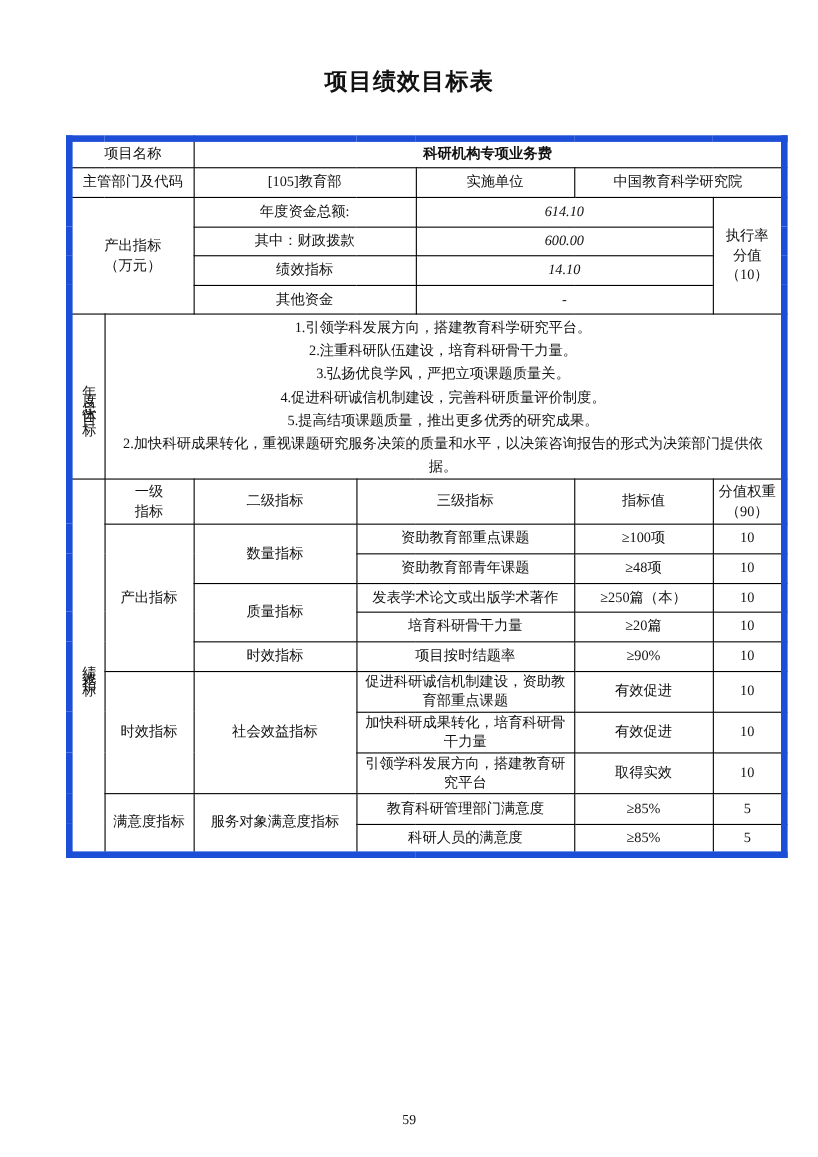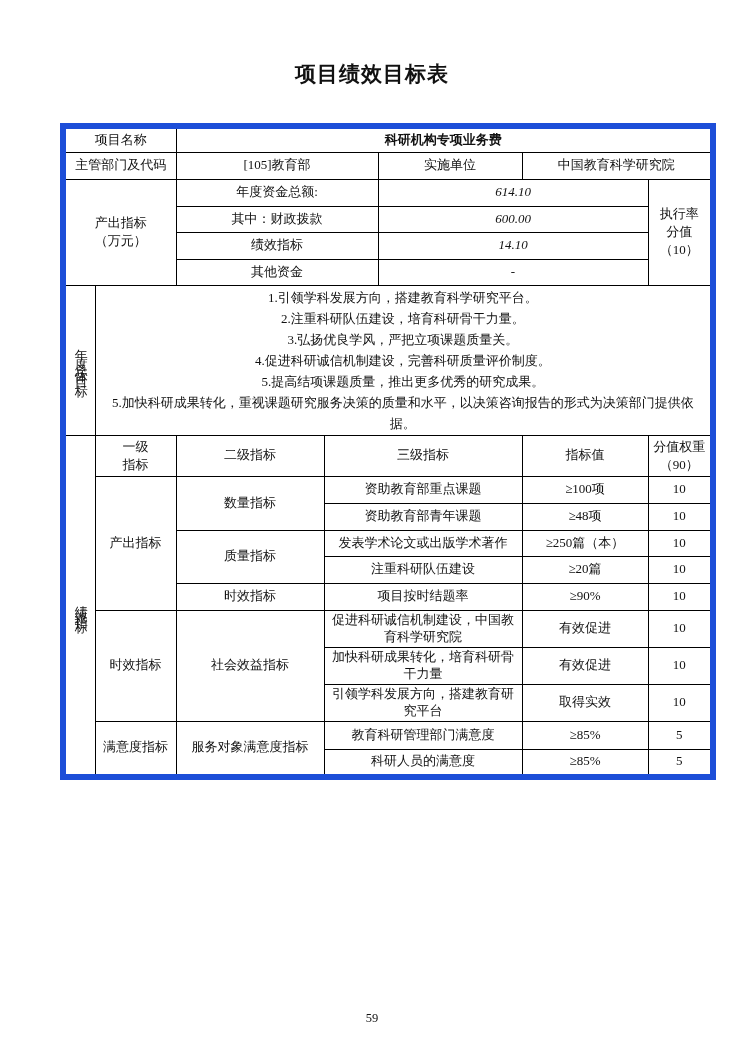--- a/index.html
+++ b/index.html
@@ -122,21 +122,21 @@
     <tr style="height:150px">
       <td>
         <div class="vlabel goals-v">年度总体目标</div>
       </td>
       <td colspan="6" class="goals">
         <div class="goal-line">1.引领学科发展方向，搭建教育科学研究平台。</div>
         <div class="goal-line">2.注重科研队伍建设，培育科研骨干力量。</div>
         <div class="goal-line">3.弘扬优良学风，严把立项课题质量关。</div>
         <div class="goal-line">4.促进科研诚信机制建设，完善科研质量评价制度。</div>
         <div class="goal-line">5.提高结项课题质量，推出更多优秀的研究成果。</div>
-        <div class="goal-line">5.加快科研成果转化，重视课题研究服务决策的质量和水平，以决策咨询报告的形式为决策部门提供依据。</div>
+        <div class="goal-line">2.加快科研成果转化，重视课题研究服务决策的质量和水平，以决策咨询报告的形式为决策部门提供依据。</div>
       </td>
     </tr>
 
     <tr style="height:41px">
       <td rowspan="11">
         <div class="vlabel perf-v">绩效指标</div>
       </td>
       <td>
         <div class="stack">
           <div>一级</div>
@@ -166,35 +166,35 @@
       <td>≥48项</td>
       <td>10</td>
     </tr>
     <tr style="height:26px">
       <td rowspan="2">质量指标</td>
       <td colspan="2" class="l3">发表学术论文或出版学术著作</td>
       <td>≥250篇（本）</td>
       <td>10</td>
     </tr>
     <tr style="height:27px">
-      <td colspan="2" class="l3">注重科研队伍建设</td>
+      <td colspan="2" class="l3">培育科研骨干力量</td>
       <td>≥20篇</td>
       <td>10</td>
     </tr>
     <tr style="height:27px">
       <td>时效指标</td>
       <td colspan="2" class="l3">项目按时结题率</td>
       <td>≥90%</td>
       <td>10</td>
     </tr>
 
     <tr style="height:37px">
       <td rowspan="3">时效指标</td>
       <td rowspan="3">社会效益指标</td>
-      <td colspan="2" class="l3">促进科研诚信机制建设，中国教育科学研究院</td>
+      <td colspan="2" class="l3">促进科研诚信机制建设，资助教育部重点课题</td>
       <td>有效促进</td>
       <td>10</td>
     </tr>
     <tr style="height:37px">
       <td colspan="2" class="l3">加快科研成果转化，培育科研骨干力量</td>
       <td>有效促进</td>
       <td>10</td>
     </tr>
     <tr style="height:37px">
       <td colspan="2" class="l3">引领学科发展方向，搭建教育研究平台</td>

